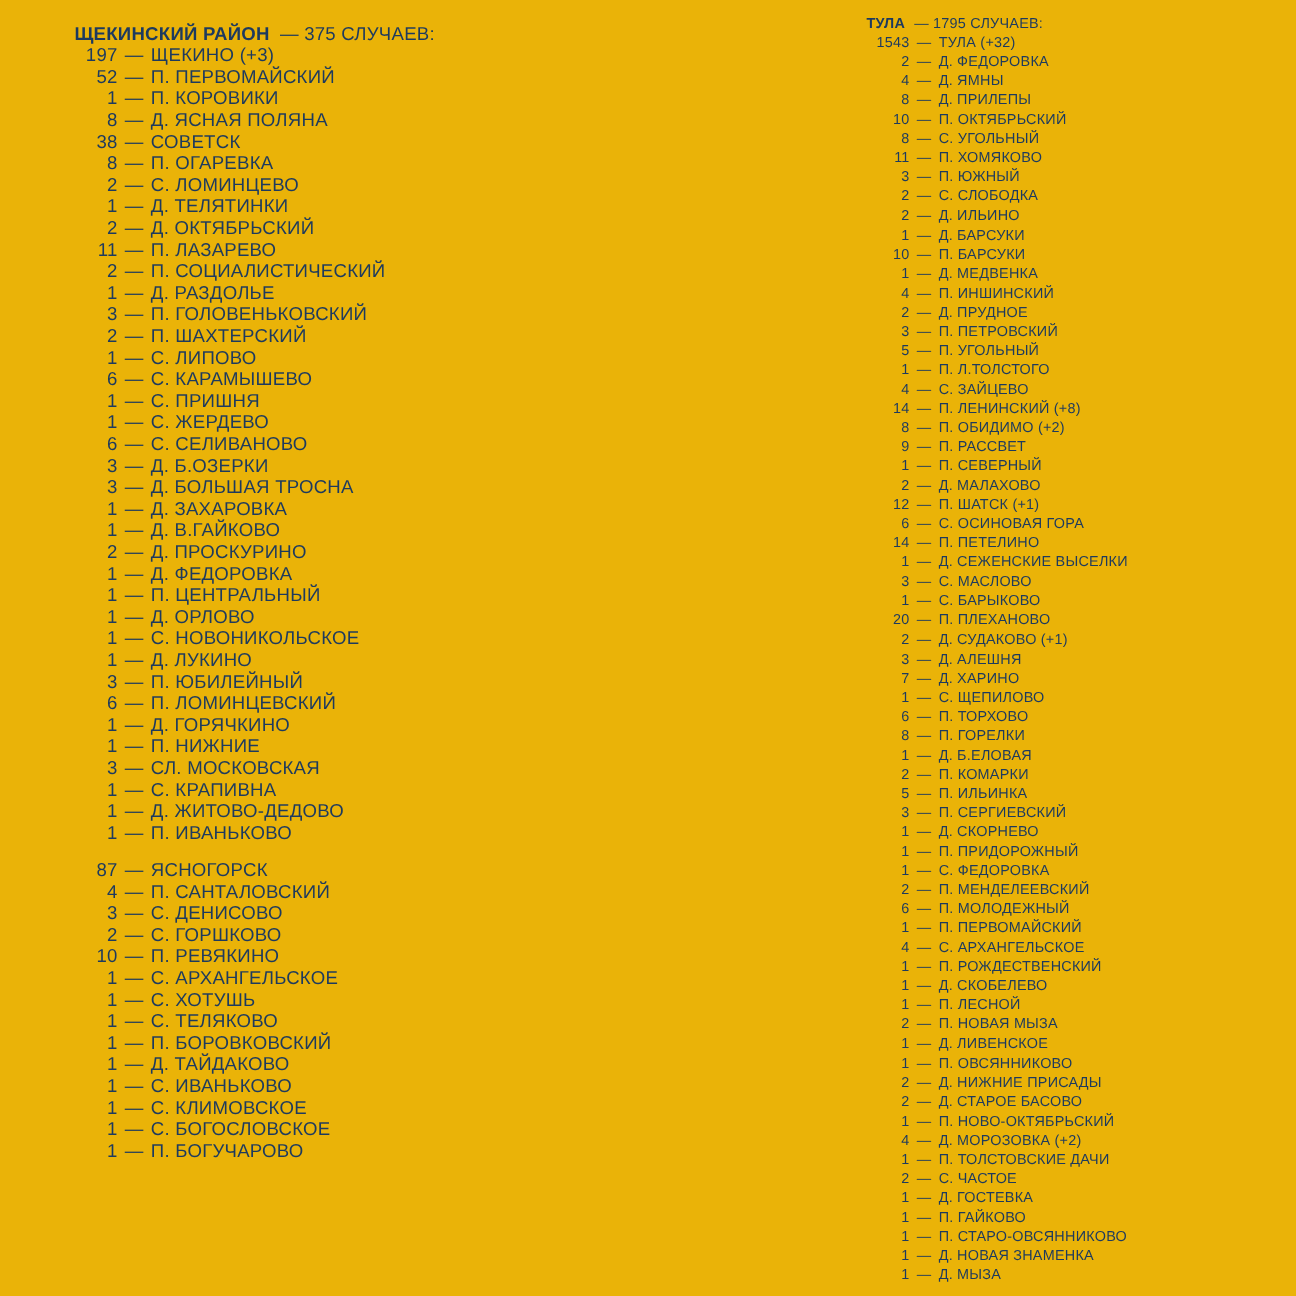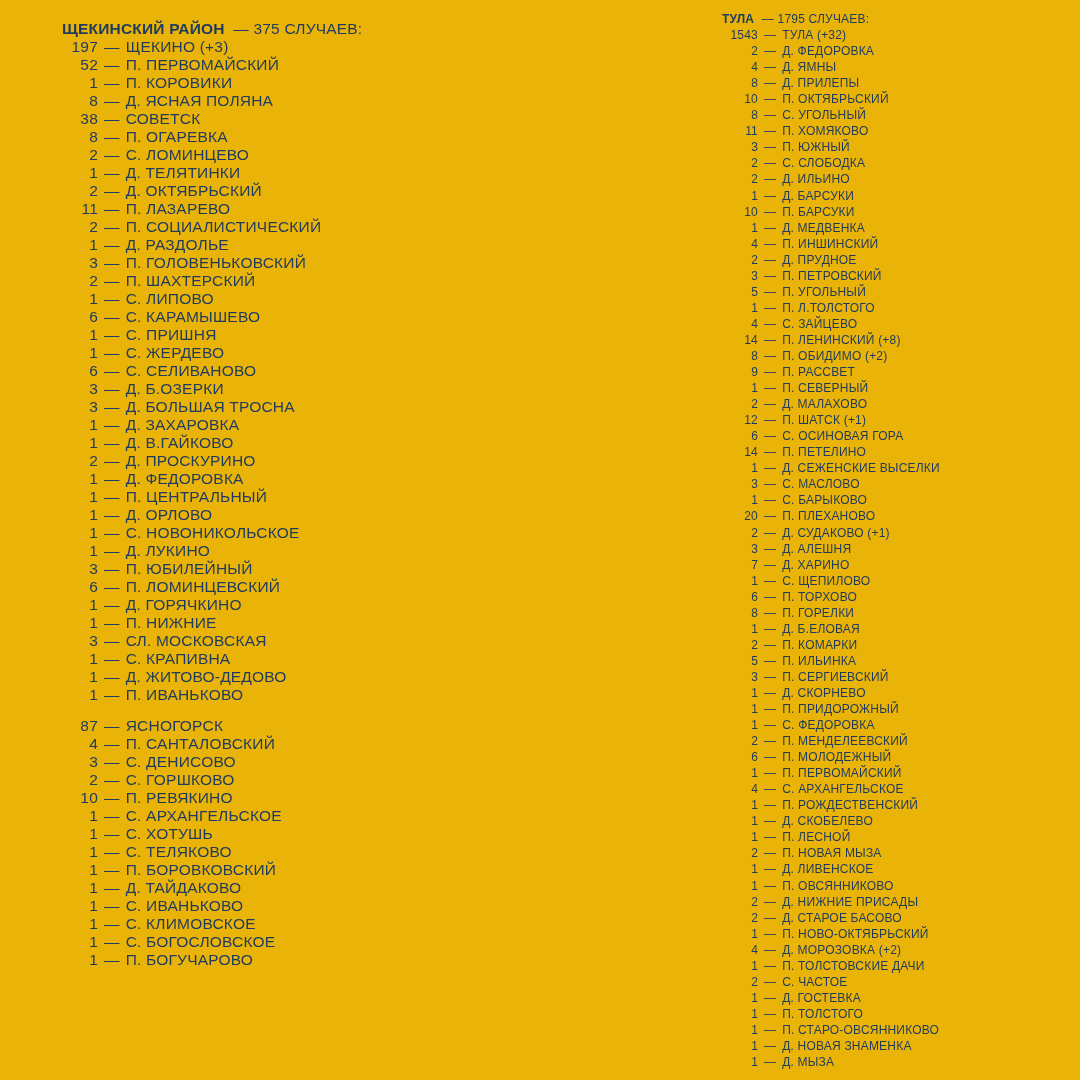--- a/index.html
+++ b/index.html
@@ -628,21 +628,21 @@
           <span class="place">С. ЧАСТОЕ</span>
         </div>
         <div class="row">
           <span class="num">1</span>
           <span class="dash">—</span>
           <span class="place">Д. ГОСТЕВКА</span>
         </div>
         <div class="row">
           <span class="num">1</span>
           <span class="dash">—</span>
-          <span class="place">П. ТОЛСТОГО</span>
+          <span class="place">П. ГАЙКОВО</span>
         </div>
         <div class="row">
           <span class="num">1</span>
           <span class="dash">—</span>
           <span class="place">П. СТАРО-ОВСЯННИКОВО</span>
         </div>
         <div class="row">
           <span class="num">1</span>
           <span class="dash">—</span>
           <span class="place">Д. НОВАЯ ЗНАМЕНКА</span>

